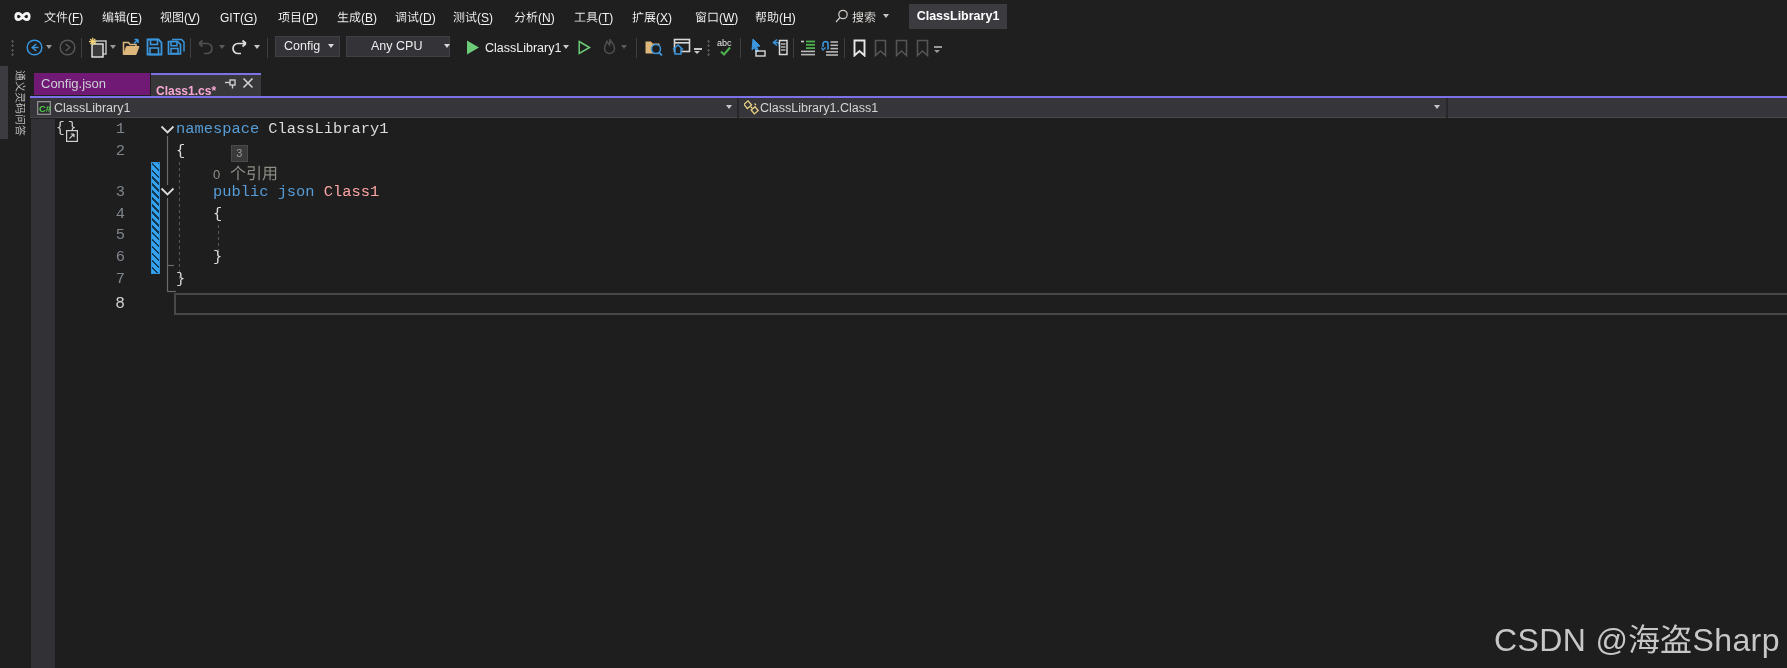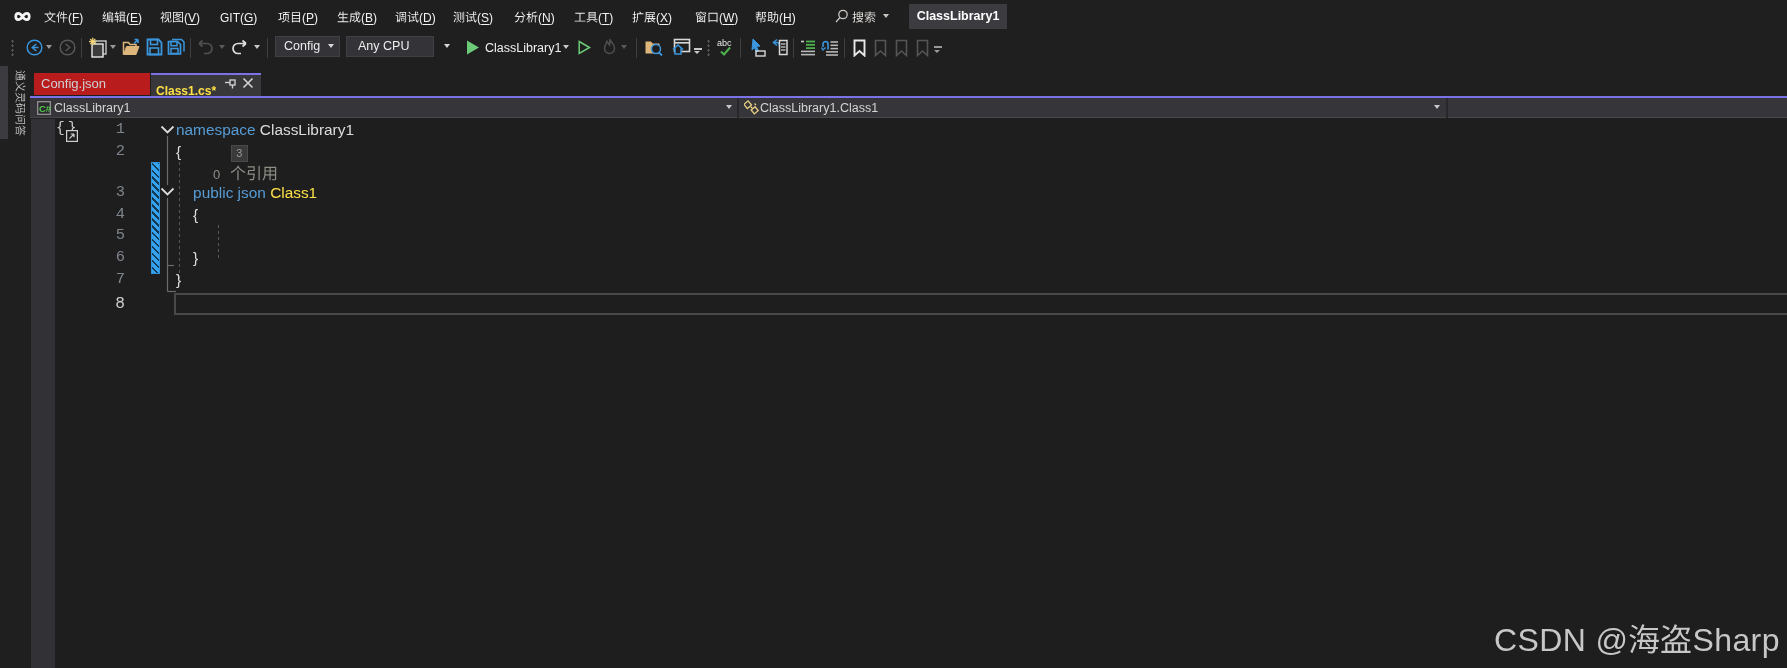--- a/index.html
+++ b/index.html
@@ -3,22 +3,22 @@
 *{margin:0;padding:0;box-sizing:border-box}
 html,body{width:1787px;height:668px;overflow:hidden;background:#1f1f20;
   font-family:"Liberation Sans",sans-serif;}
 .a{position:absolute}
 .k{width:1em;height:1em;vertical-align:-0.12em;fill:currentColor}
 .men{color:#f2f2f2;font-size:12px;line-height:16px;white-space:nowrap}
 .men u{text-decoration-thickness:1px;text-underline-offset:2px}
 .sep{position:absolute;width:1px;top:38px;height:20px;background:#3f3f43}
 .car{position:absolute;width:0;height:0;border-left:3.5px solid transparent;border-right:3.5px solid transparent;border-top:4px solid #999}
 .combo{position:absolute;top:36px;height:21px;background:#333338;border:1px solid #3f3f44;color:#ededed;font-size:12.5px;line-height:19px}
-.mono{font-family:Liberation Sans, sans-serif;font-size:15.4px;line-height:21.8px;white-space:pre}
-.b{color:#569cd6}.w{color:#dcdcdc}.t{color:#fde047}
+.mono{font-family:Liberation Mono, monospace;font-size:15.4px;line-height:21.8px;white-space:pre}
+.b{color:#569cd6}.w{color:#dcdcdc}.t{color:#fca5a5}
 .ln{position:absolute;left:85px;width:40px;text-align:right;color:#7f858d;font-family:"Liberation Mono",monospace;font-size:15.4px;line-height:21.8px}
 </style></head><body>
 <svg width="0" height="0" style="position:absolute">
     <defs>
       <path id="u4e2a" d="M460 334V959H538V334ZM506 39C406 206 224 352 35 434C56 452 78 481 91 503C245 428 393 312 501 174C634 330 766 426 914 504C926 480 949 452 969 436C815 361 673 267 545 114L573 70Z"></path>
       <path id="u4e49" d="M413 61C449 136 494 238 512 304L580 276C560 210 516 112 478 36ZM792 113C730 305 638 475 503 612C377 485 279 327 214 155L145 177C218 364 318 531 447 666C338 762 203 840 36 895C50 911 68 940 77 959C249 899 388 818 501 718C616 824 752 907 910 959C922 939 945 908 962 892C808 845 672 766 558 664C701 519 798 341 869 137Z"></path>
       <path id="u4ef6" d="M317 539V612H604V960H679V612H953V539H679V318H909V245H679V52H604V245H470C483 200 494 152 504 105L432 90C409 221 367 350 309 433C327 442 359 460 373 471C400 429 425 376 446 318H604V539ZM268 44C214 195 126 345 32 443C45 460 67 499 75 517C107 483 137 443 167 400V958H239V283C277 213 311 139 339 65Z"></path>
       <path id="u5177" d="M605 796C716 848 832 912 902 961L962 905C887 858 766 794 653 743ZM328 747C266 801 141 868 40 906C58 920 83 945 95 961C196 920 319 855 399 792ZM212 88V671H52V739H951V671H802V88ZM284 671V580H727V671ZM284 294H727V379H284ZM284 236V150H727V236ZM284 436H727V523H284Z"></path>
       <path id="u5206" d="M673 58 604 86C675 234 795 397 900 487C915 467 942 439 961 424C857 346 735 193 673 58ZM324 60C266 213 164 352 44 438C62 452 95 481 108 496C135 474 161 450 187 423V492H380C357 662 302 821 65 899C82 915 102 944 111 963C366 871 432 690 459 492H731C720 742 705 840 680 866C670 876 658 878 637 878C614 878 552 878 487 872C501 893 510 925 512 947C575 951 636 952 670 949C704 946 727 939 748 914C783 875 796 761 811 454C812 444 812 418 812 418H192C277 327 352 210 404 82Z"></path>
       <path id="u52a9" d="M633 40C633 117 633 194 631 267H466V338H628C614 580 563 787 371 906C389 919 414 944 426 962C630 828 685 601 700 338H856C847 704 837 838 811 869C802 881 791 884 773 884C752 884 700 883 643 879C656 899 664 930 666 951C719 954 773 955 804 952C836 949 857 940 876 913C909 870 919 727 929 304C929 295 929 267 929 267H703C706 193 706 117 706 40ZM34 785 48 862C168 834 336 795 494 758L488 690L433 702V89H106V771ZM174 757V585H362V718ZM174 371H362V518H174ZM174 304V157H362V304Z"></path>
@@ -171,21 +171,21 @@
 <path d="M3 4.5 6.5 1.5M3 4.5 6.5 7.5M3 4.5h8a5 5 0 0 1 0 10H8" fill="none" stroke="#4f4f4f" stroke-width="1.7"></path>
   </svg>
 <span class="car" style="left:219px;top:45px;border-top-color:#5a5a5a"></span>
 <svg class="a" style="left:232px;top:39px" width="17" height="16" viewBox="0 0 17 16">
 <path d="M14 4.5 10.5 1.5M14 4.5 10.5 7.5M14 4.5H6a5 5 0 0 0 0 10h3" fill="none" stroke="#dfdfdf" stroke-width="1.7"></path>
   </svg>
 <span class="car" style="left:254px;top:45px;border-top-color:#c8c8c8"></span>
 <div class="sep" style="left:267px"></div>
 <div class="combo" style="left:275px;width:65px;padding-left:8px">Config</div>
 <span class="car" style="left:328px;top:44px;border-top-color:#d8d8d8"></span>
-<div class="combo" style="left:346px;width:88px;padding-left:11px">Any CPU</div>
+<div class="combo" style="left:346px;width:104px;padding-left:24px">Any CPU</div>
 <span class="car" style="left:444px;top:44px;border-top-color:#d8d8d8"></span>
 <svg class="a" style="left:466px;top:40px" width="14" height="15" viewBox="0 0 14 15">
     <path d="M1 0.5 13 7.5 1 14.5z" fill="#6ccb77"></path>
   </svg>
 <span class="a" style="left:485px;top:40px;color:#f0f0f0;font-size:12.5px;line-height:17px">ClassLibrary1</span>
 <span class="car" style="left:563px;top:45px;border-top-color:#c8c8c8"></span>
 <svg class="a" style="left:578px;top:40px" width="13" height="15" viewBox="0 0 13 15">
     <path d="M1.2 1.5 11.5 7.5 1.2 13.5z" fill="none" stroke="#6ccb77" stroke-width="1.5"></path>
   </svg>
 <svg class="a" style="left:602px;top:38px" width="15" height="18" viewBox="0 0 15 18">
@@ -263,23 +263,23 @@
       <use href="#u4e49"></use>
     </svg><svg class="k" viewBox="0 0 1000 1000">
       <use href="#u7075"></use>
     </svg><svg class="k" viewBox="0 0 1000 1000">
       <use href="#u7801"></use>
     </svg><svg class="k" viewBox="0 0 1000 1000">
       <use href="#u95ee"></use>
     </svg><svg class="k" viewBox="0 0 1000 1000">
       <use href="#u7b54"></use>
     </svg></div>
-<div class="a" style="left:34px;top:73px;width:116px;height:22px;background:#b91c1c;color:#cdd1d4;font-size:13px;line-height:22px;padding-left:7px">Config.json</div>
+<div class="a" style="left:34px;top:73px;width:116px;height:22px;background:#701a75;color:#cdd1d4;font-size:13px;line-height:22px;padding-left:7px">Config.json</div>
 <div class="a" style="left:151px;top:72.5px;width:110px;height:23px;background:#38383b;border-top:2.5px solid #7a72e6"></div>
-<span class="a" style="left:156px;top:84px;color:#fde047;font-weight:bold;font-size:12px">Class1.cs*</span>
+<span class="a" style="left:156px;top:84px;color:#f9a8d4;font-weight:bold;font-size:12px">Class1.cs*</span>
 <svg class="a" style="left:224px;top:78px" width="13" height="12" viewBox="0 0 13 12">
 <rect x="6" y="2" width="5" height="5" fill="none" stroke="#cfcfcf" stroke-width="1.4"></rect>
 <line x1="1" y1="4.5" x2="6" y2="4.5" stroke="#cfcfcf" stroke-width="1.4"></line>
 <line x1="8.5" y1="7" x2="8.5" y2="10.5" stroke="#cfcfcf" stroke-width="1.4"></line>
   </svg>
 <svg class="a" style="left:242px;top:77px" width="12" height="12" viewBox="0 0 12 12">
 <path d="M1.5 1.5 10.5 10.5M10.5 1.5 1.5 10.5" stroke="#d2d2d2" stroke-width="1.6"></path>
   </svg>
 <div class="a" style="left:30px;top:95.5px;width:1757px;height:2.5px;background:#7a72e6"></div>
 <div class="a" style="left:30px;top:98px;width:1757px;height:19.5px;background:#36363a;border-bottom:1.5px solid #47474b"></div>

